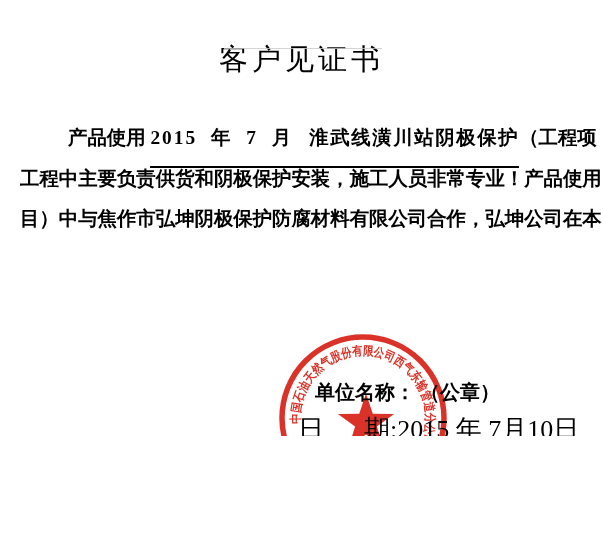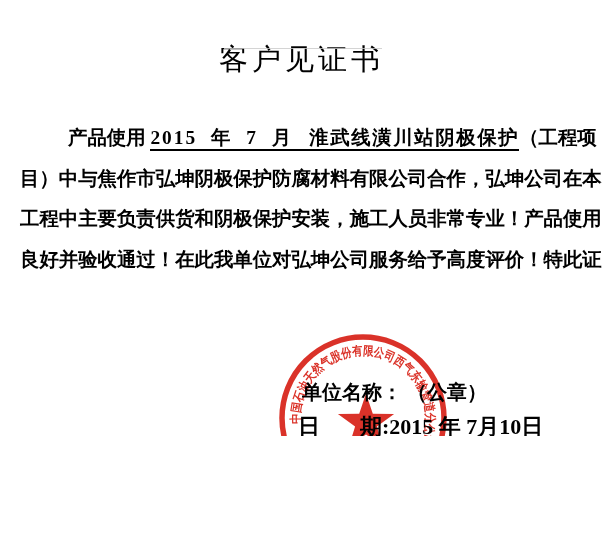--- a/index.html
+++ b/index.html
@@ -22,32 +22,32 @@
   .title-artifact{
     position:absolute;left:224px;top:48px;width:158px;height:1px;
     background:#c9c9c9;opacity:.8;
   }
   .body-block{
     position:absolute;left:20px;top:118px;width:583px;
     font-size:19.4px;font-weight:bold;line-height:40.6px;
   }
   .bline{white-space:nowrap;}
   .l1-indent{display:inline-block;width:48px;}
-  .uline{border-bottom:2px solid #000;padding-bottom:1px;}
+  .uline{border-bottom:2px solid #000;padding-bottom:18px;}
   .u-date{letter-spacing:2px;word-spacing:7px;}
   .u-gap{display:inline-block;width:16px;}
   .u-proj{letter-spacing:1.6px;}
   .sig-unit{
-    position:absolute;left:302px;top:379px;
+    position:absolute;left:315px;top:379px;
     font-size:20px;font-weight:bold;white-space:nowrap;z-index:3;
   }
   .sig-unit .stamp-note{margin-left:5px;}
   .sig-date{
     position:absolute;left:298px;top:412px;
-    font-size:22px;font-weight:bold;white-space:nowrap;z-index:3;
+    font-size:26px;font-weight:normal;white-space:nowrap;z-index:3;
   }
   .sig-date .date-rest{margin-left:40px;}
   .seal{
     position:absolute;left:278px;top:330px;width:172px;height:178px;
     z-index:1;opacity:.95;
   }
   .seal text{
     font-family:"Liberation Serif","DejaVu Serif",serif;
     font-weight:bold;
   }
@@ -57,23 +57,22 @@
 </head>
 <body>
 
 <div class="page">
 
   <div class="title">客户见证书</div>
   <div class="title-artifact"></div>
 
   <div class="body-block">
     <div class="bline"><span class="l1-indent"></span><span>产品使用 </span><span class="uline"><span class="u-date">2015 年 7 月</span><span class="u-gap"></span><span class="u-proj">淮武线潢川站阴极保护</span></span><span>（工程项</span></div>
+    <div class="bline">工程中主要负责供货和阴极保护安装，施工人员非常专业！产品使用</div>
     <div class="bline">目）中与焦作市弘坤阴极保护防腐材料有限公司合作，弘坤公司在本</div>
-    <div class="bline">工程中主要负责供货和阴极保护安装，施工人员非常专业！产品使用</div>
-    <div class="bline">良好并验收通过！在此我单位对弘坤公司服务给予高度评价！特此证</div>
   </div>
 
   <div class="sig-unit"><span>单位名称：</span><span class="stamp-note">（公章）</span></div>
 
   <div class="sig-date"><span>日</span><span class="date-rest">期:2015 年  7月10日</span></div>
 
   <svg class="seal" viewBox="0 0 172 178" xmlns="http://www.w3.org/2000/svg">
     <circle cx="85" cy="88" r="81" fill="none" stroke="#d9281e" stroke-width="5.5"></circle>
     <polygon fill="#d9281e" points="88,63.5 94.8,83.7 116.1,83.9 98.9,96.6 105.3,116.9 88,104.5 70.7,116.9 77.1,96.6 59.9,83.9 81.2,83.7"></polygon>
     <g transform="rotate(13 85 88)">

